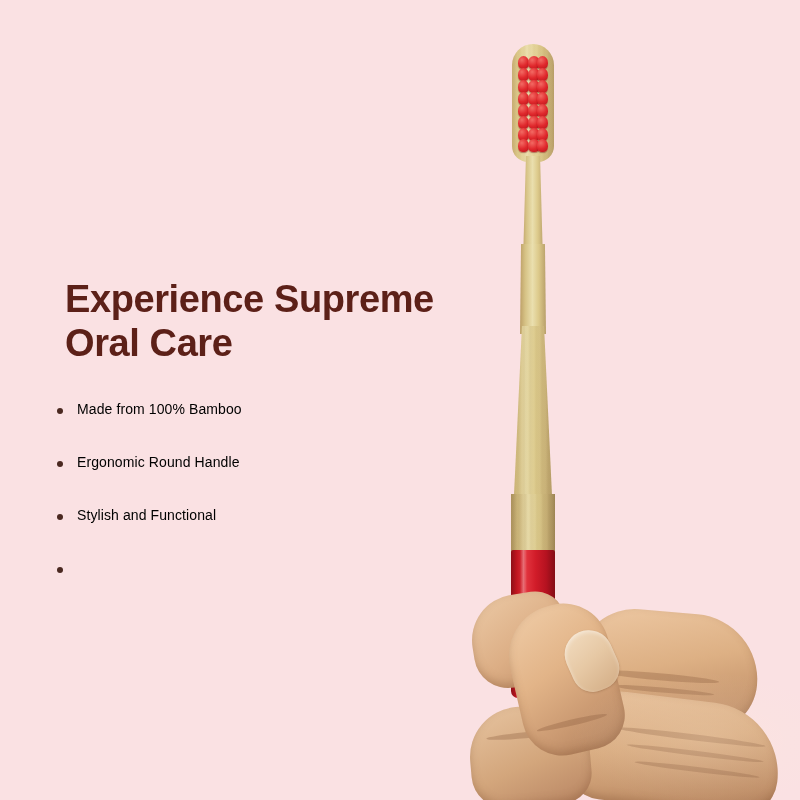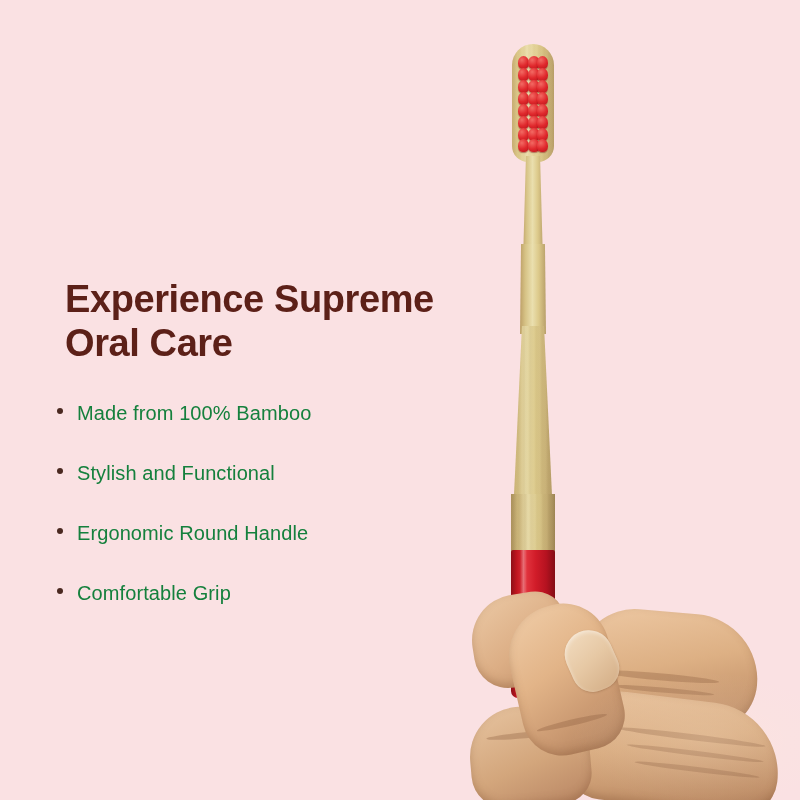--- a/index.html
+++ b/index.html
@@ -45,23 +45,23 @@
     list-style: none;
     margin: 0;
     padding: 0;
     margin-top: 32px;
   }
 
   .feature-item {
     position: relative;
     padding-left: 21px;
     margin-bottom: 24px;
-    font-size: 20px;
+    font-size: 14px;
     line-height: 1.2;
-    color: #15803d;
+    color: #000000;
     letter-spacing: 0.1px;
     margin-top: 36px;
   }
   .feature-item:last-child { margin-bottom: 0; }
 
   .feature-bullet {
     position: absolute;
     left: 1px;
     top: 7px;
     width: 6px;
@@ -344,29 +344,28 @@
     <h1 class="headline">Experience Supreme
 Oral Care</h1>
 
     <ul class="feature-list">
       <li class="feature-item">
         <span class="feature-bullet"></span>
         <span>Made from 100% Bamboo</span>
       </li>
       <li class="feature-item">
         <span class="feature-bullet"></span>
+        <span>Ergonomic Round Handle</span>
+      </li>
+      <li class="feature-item">
+        <span class="feature-bullet"></span>
         <span>Stylish and Functional</span>
       </li>
       <li class="feature-item">
         <span class="feature-bullet"></span>
-        <span>Ergonomic Round Handle</span>
-      </li>
-      <li class="feature-item">
-        <span class="feature-bullet"></span>
-        <span>Comfortable Grip</span>
       </li>
     </ul>
   </div>
 
   <div class="brush">
 
     <div class="brush-head">
       <div class="head-grain"></div>
     </div>
 

